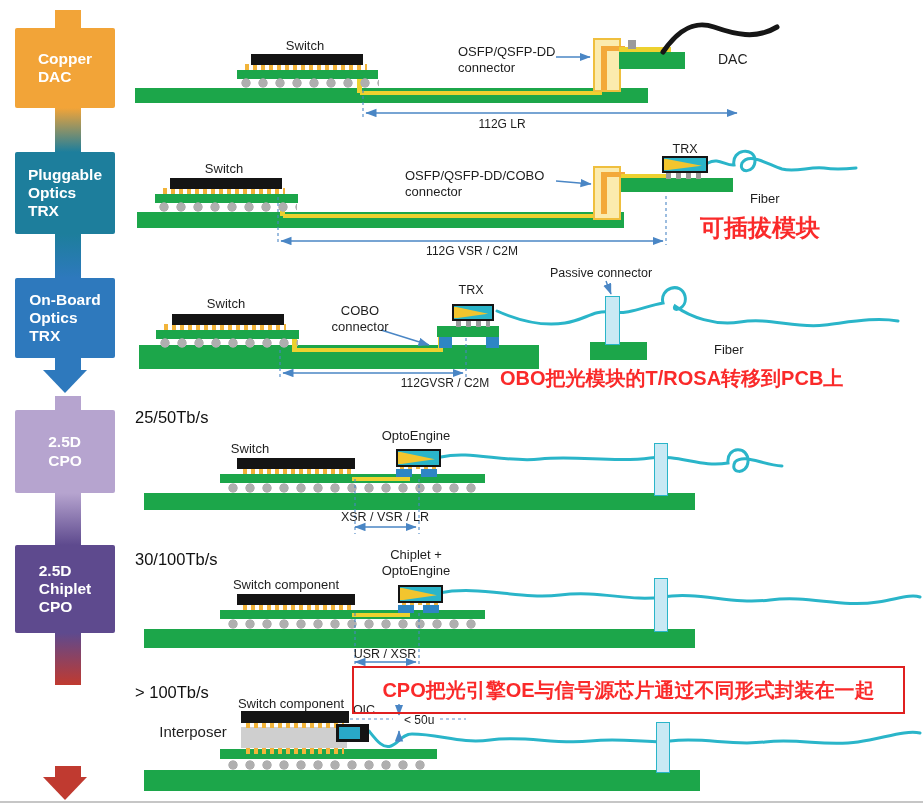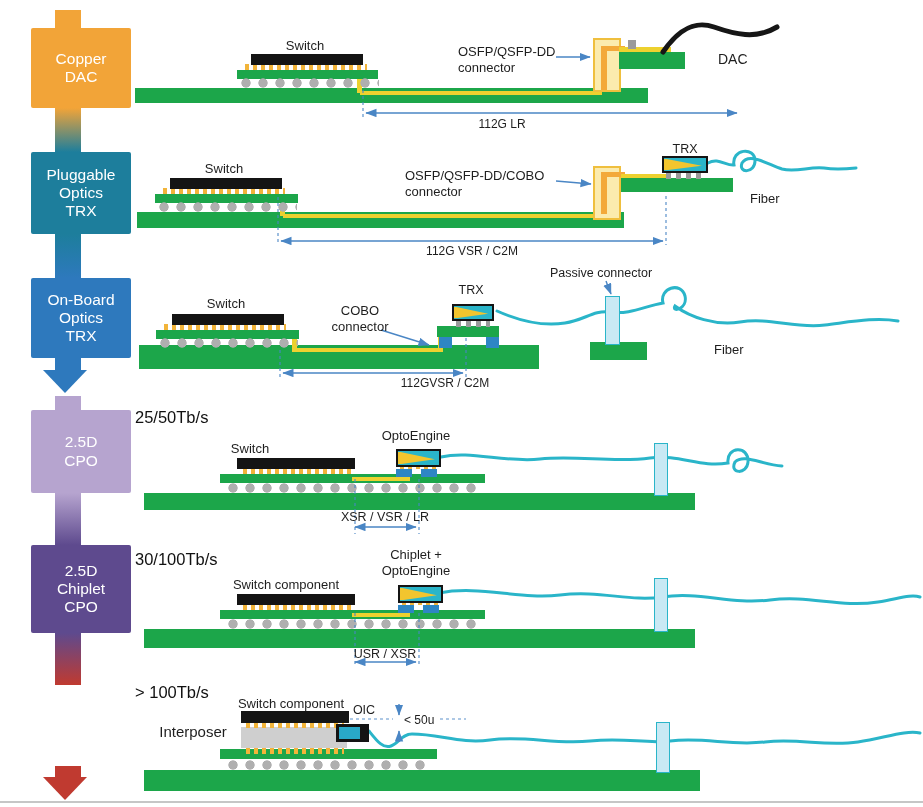--- a/index.html
+++ b/index.html
@@ -1,22 +1,22 @@
 <!DOCTYPE html>
 <html><head>
 <meta charset="utf-8">
 <style>
   html,body{margin:0;padding:0;background:#fff;}
   #canvas{position:relative;width:923px;height:807px;background:#fff;overflow:hidden;
           font-family:"Liberation Sans", sans-serif;}
   .abs{position:absolute;}
   
   .stage{position:absolute;left:15px;width:100px;display:flex;align-items:center;justify-content:center;
-         text-align:center;color:#fff;font-weight:normal;font-size:15.5px;line-height:1.18;
-         white-space:pre-line;border-radius:2px;margin-left:16px;}
+         text-align:left;color:#fff;font-weight:bold;font-size:15.5px;line-height:1.18;
+         white-space:pre-line;border-radius:2px;}
   .sconn{position:absolute;left:55px;width:26px;}
   
   .pcb{position:absolute;background:#1CA64A;}
   .chip{position:absolute;background:#141414;}
   .trace{position:absolute;background:#EDD12F;}
   .otrace{position:absolute;background:#F3A93A;}
   .balls{position:absolute;background-image:radial-gradient(circle at 5px 5px,#AFAFAF 4.3px,transparent 5px);
          background-size:17px 10px;background-repeat:repeat-x;}
   .bumps{position:absolute;background:repeating-linear-gradient(90deg,#F2B43A 0 4px,transparent 4px 8px);}
   .pins{position:absolute;background:repeating-linear-gradient(90deg,#9A9A9A 0 5px,transparent 5px 10px);}
@@ -211,41 +211,46 @@
 connector</div>
   <div class="lbl" style="left:718px;top:51px;font-size:14px;">DAC</div>
   <div class="lbl ctr" style="left:502px;top:117px;font-size:12px;">112G LR</div>
 
   <div class="lbl ctr" style="left:224px;top:161px;">Switch</div>
   <div class="lbl lft" style="left:405px;top:168px;">OSFP/QSFP-DD/COBO
 connector</div>
   <div class="lbl ctr" style="left:685px;top:142px;font-size:12.5px;">TRX</div>
   <div class="lbl" style="left:750px;top:191px;">Fiber</div>
   <div class="lbl ctr" style="left:472px;top:244px;font-size:12px;">112G VSR / C2M</div>
+  <div class="ann" style="left:700px;top:212px;font-size:24px;">可插拔模块</div>
 
   <div class="lbl ctr" style="left:226px;top:296px;">Switch</div>
   <div class="lbl ctr" style="left:360px;top:303px;">COBO
 connector</div>
   <div class="lbl ctr" style="left:471px;top:283px;font-size:12.5px;">TRX</div>
   <div class="lbl ctr" style="left:601px;top:266px;font-size:12.5px;">Passive connector</div>
   <div class="lbl" style="left:714px;top:342px;">Fiber</div>
   <div class="lbl ctr" style="left:445px;top:376px;font-size:12px;">112GVSR / C2M</div>
+  <div class="ann" style="left:500px;top:365px;font-size:20px;">OBO把光模块的T/ROSA转移到PCB上</div>
 
   <div class="cap" style="left:135px;top:408px;">25/50Tb/s</div>
   <div class="lbl ctr" style="left:250px;top:441px;">Switch</div>
   <div class="lbl ctr" style="left:416px;top:428px;">OptoEngine</div>
   <div class="lbl ctr" style="left:385px;top:510px;font-size:12.5px;">XSR / VSR / LR</div>
 
   <div class="cap" style="left:135px;top:550px;">30/100Tb/s</div>
   <div class="lbl ctr" style="left:286px;top:577px;">Switch component</div>
   <div class="lbl ctr" style="left:416px;top:547px;">Chiplet +
 OptoEngine</div>
   <div class="lbl ctr" style="left:385px;top:647px;font-size:12.5px;">USR / XSR</div>
 
   <div class="cap" style="left:135px;top:683px;">&gt; 100Tb/s</div>
   <div class="lbl ctr" style="left:291px;top:696px;">Switch component</div>
   <div class="lbl ctr" style="left:193px;top:723px;font-size:15px;">Interposer</div>
   <div class="lbl ctr" style="left:364px;top:703px;font-size:12.5px;">OIC</div>
   <div class="lbl lft" style="left:404px;top:713px;font-size:12px;">&lt; 50u</div>
 
+  <div id="red-box">
+    <span class="ann" style="position:static;font-size:20px;">CPO把光引擎OE与信号源芯片通过不同形式封装在一起</span>
+  </div>
 
   <div id="bottom-rule"></div>
 </div>
 
 </body></html>

